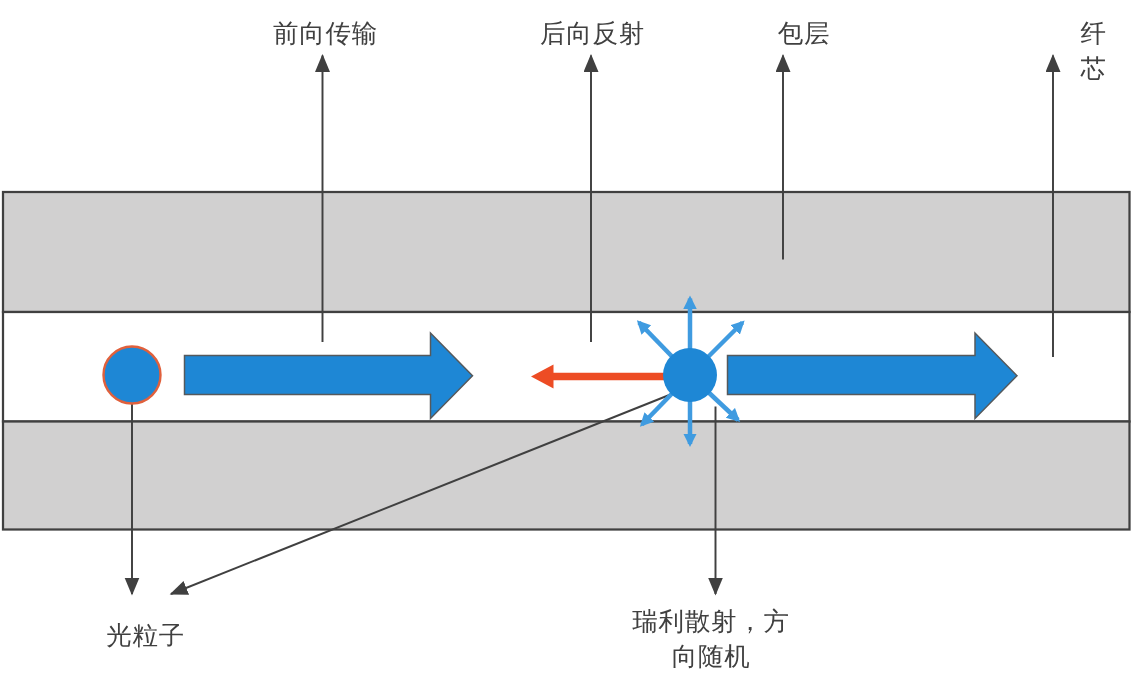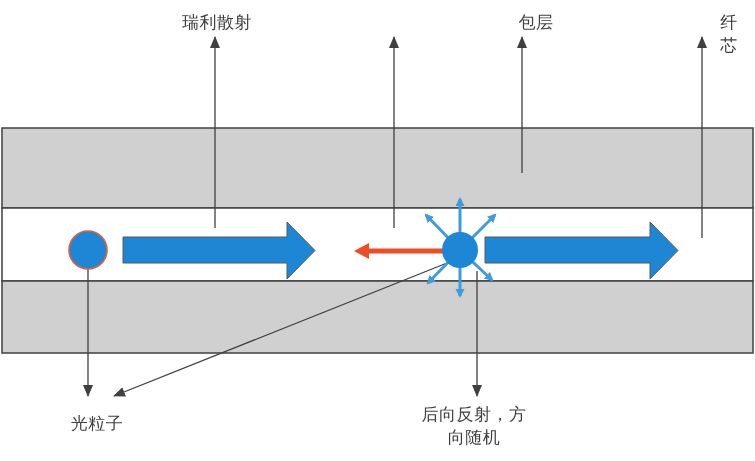--- a/index.html
+++ b/index.html
@@ -67,20 +67,21 @@
       <line x1="460" y1="250" x2="426" y2="215" marker-end="url(#arrow-blue)"></line>
       <line x1="460" y1="250" x2="495" y2="215" marker-end="url(#arrow-blue)"></line>
       <line x1="460" y1="250" x2="428" y2="283" marker-end="url(#arrow-blue)"></line>
       <line x1="460" y1="250" x2="492" y2="280" marker-end="url(#arrow-blue)"></line>
     </g>
 
     <circle cx="88" cy="250" r="19" stroke-width="1.6" fill="#1e87d5" stroke="#e0603c"></circle>
     <circle cx="460" cy="250" r="18" fill="#1e87d5"></circle>
   </svg>
 
-  <div class="lbl lbl-forward">瑞利散射</div>
+  <div class="lbl lbl-forward">前向传输</div>
+  <div class="lbl lbl-backward">后向反射</div>
   <div class="lbl lbl-cladding">包层</div>
   <div class="lbl lbl-core">纤芯</div>
   <div class="lbl lbl-particle">光粒子</div>
-  <div class="lbl lbl-rayleigh">后向反射，方
+  <div class="lbl lbl-rayleigh">瑞利散射，方
 向随机</div>
 
 </div>
 
 </body></html>

